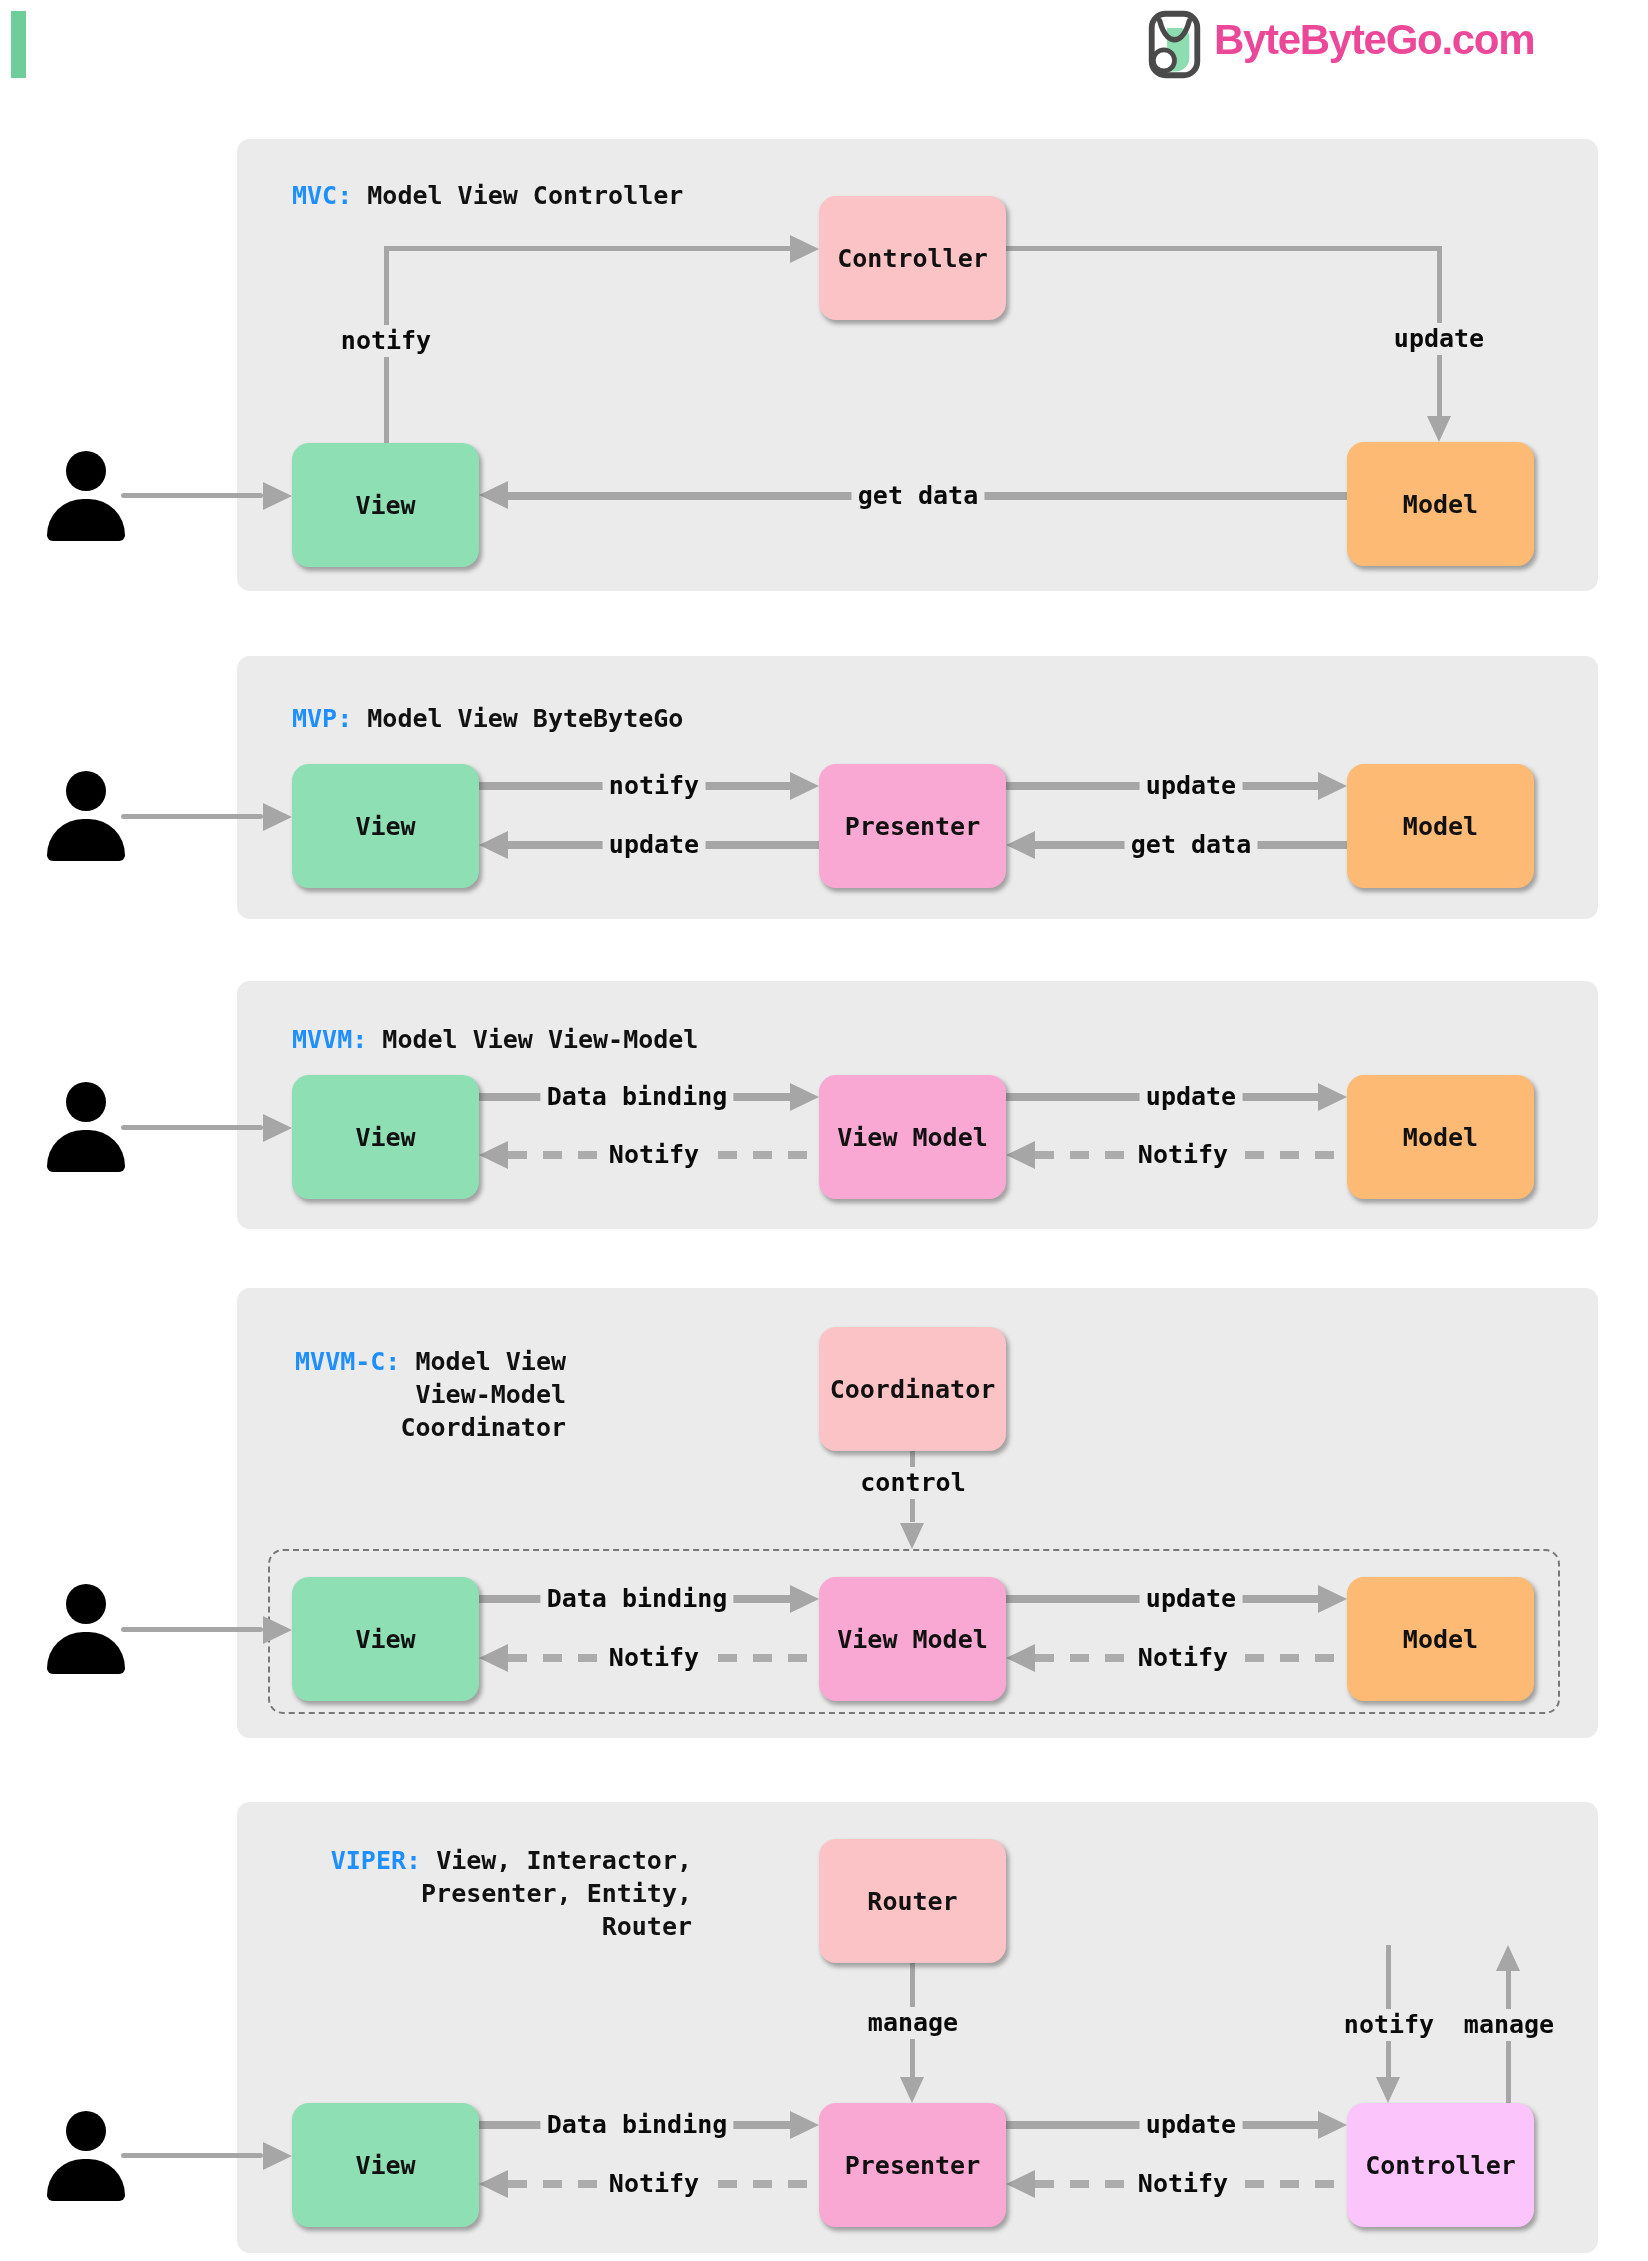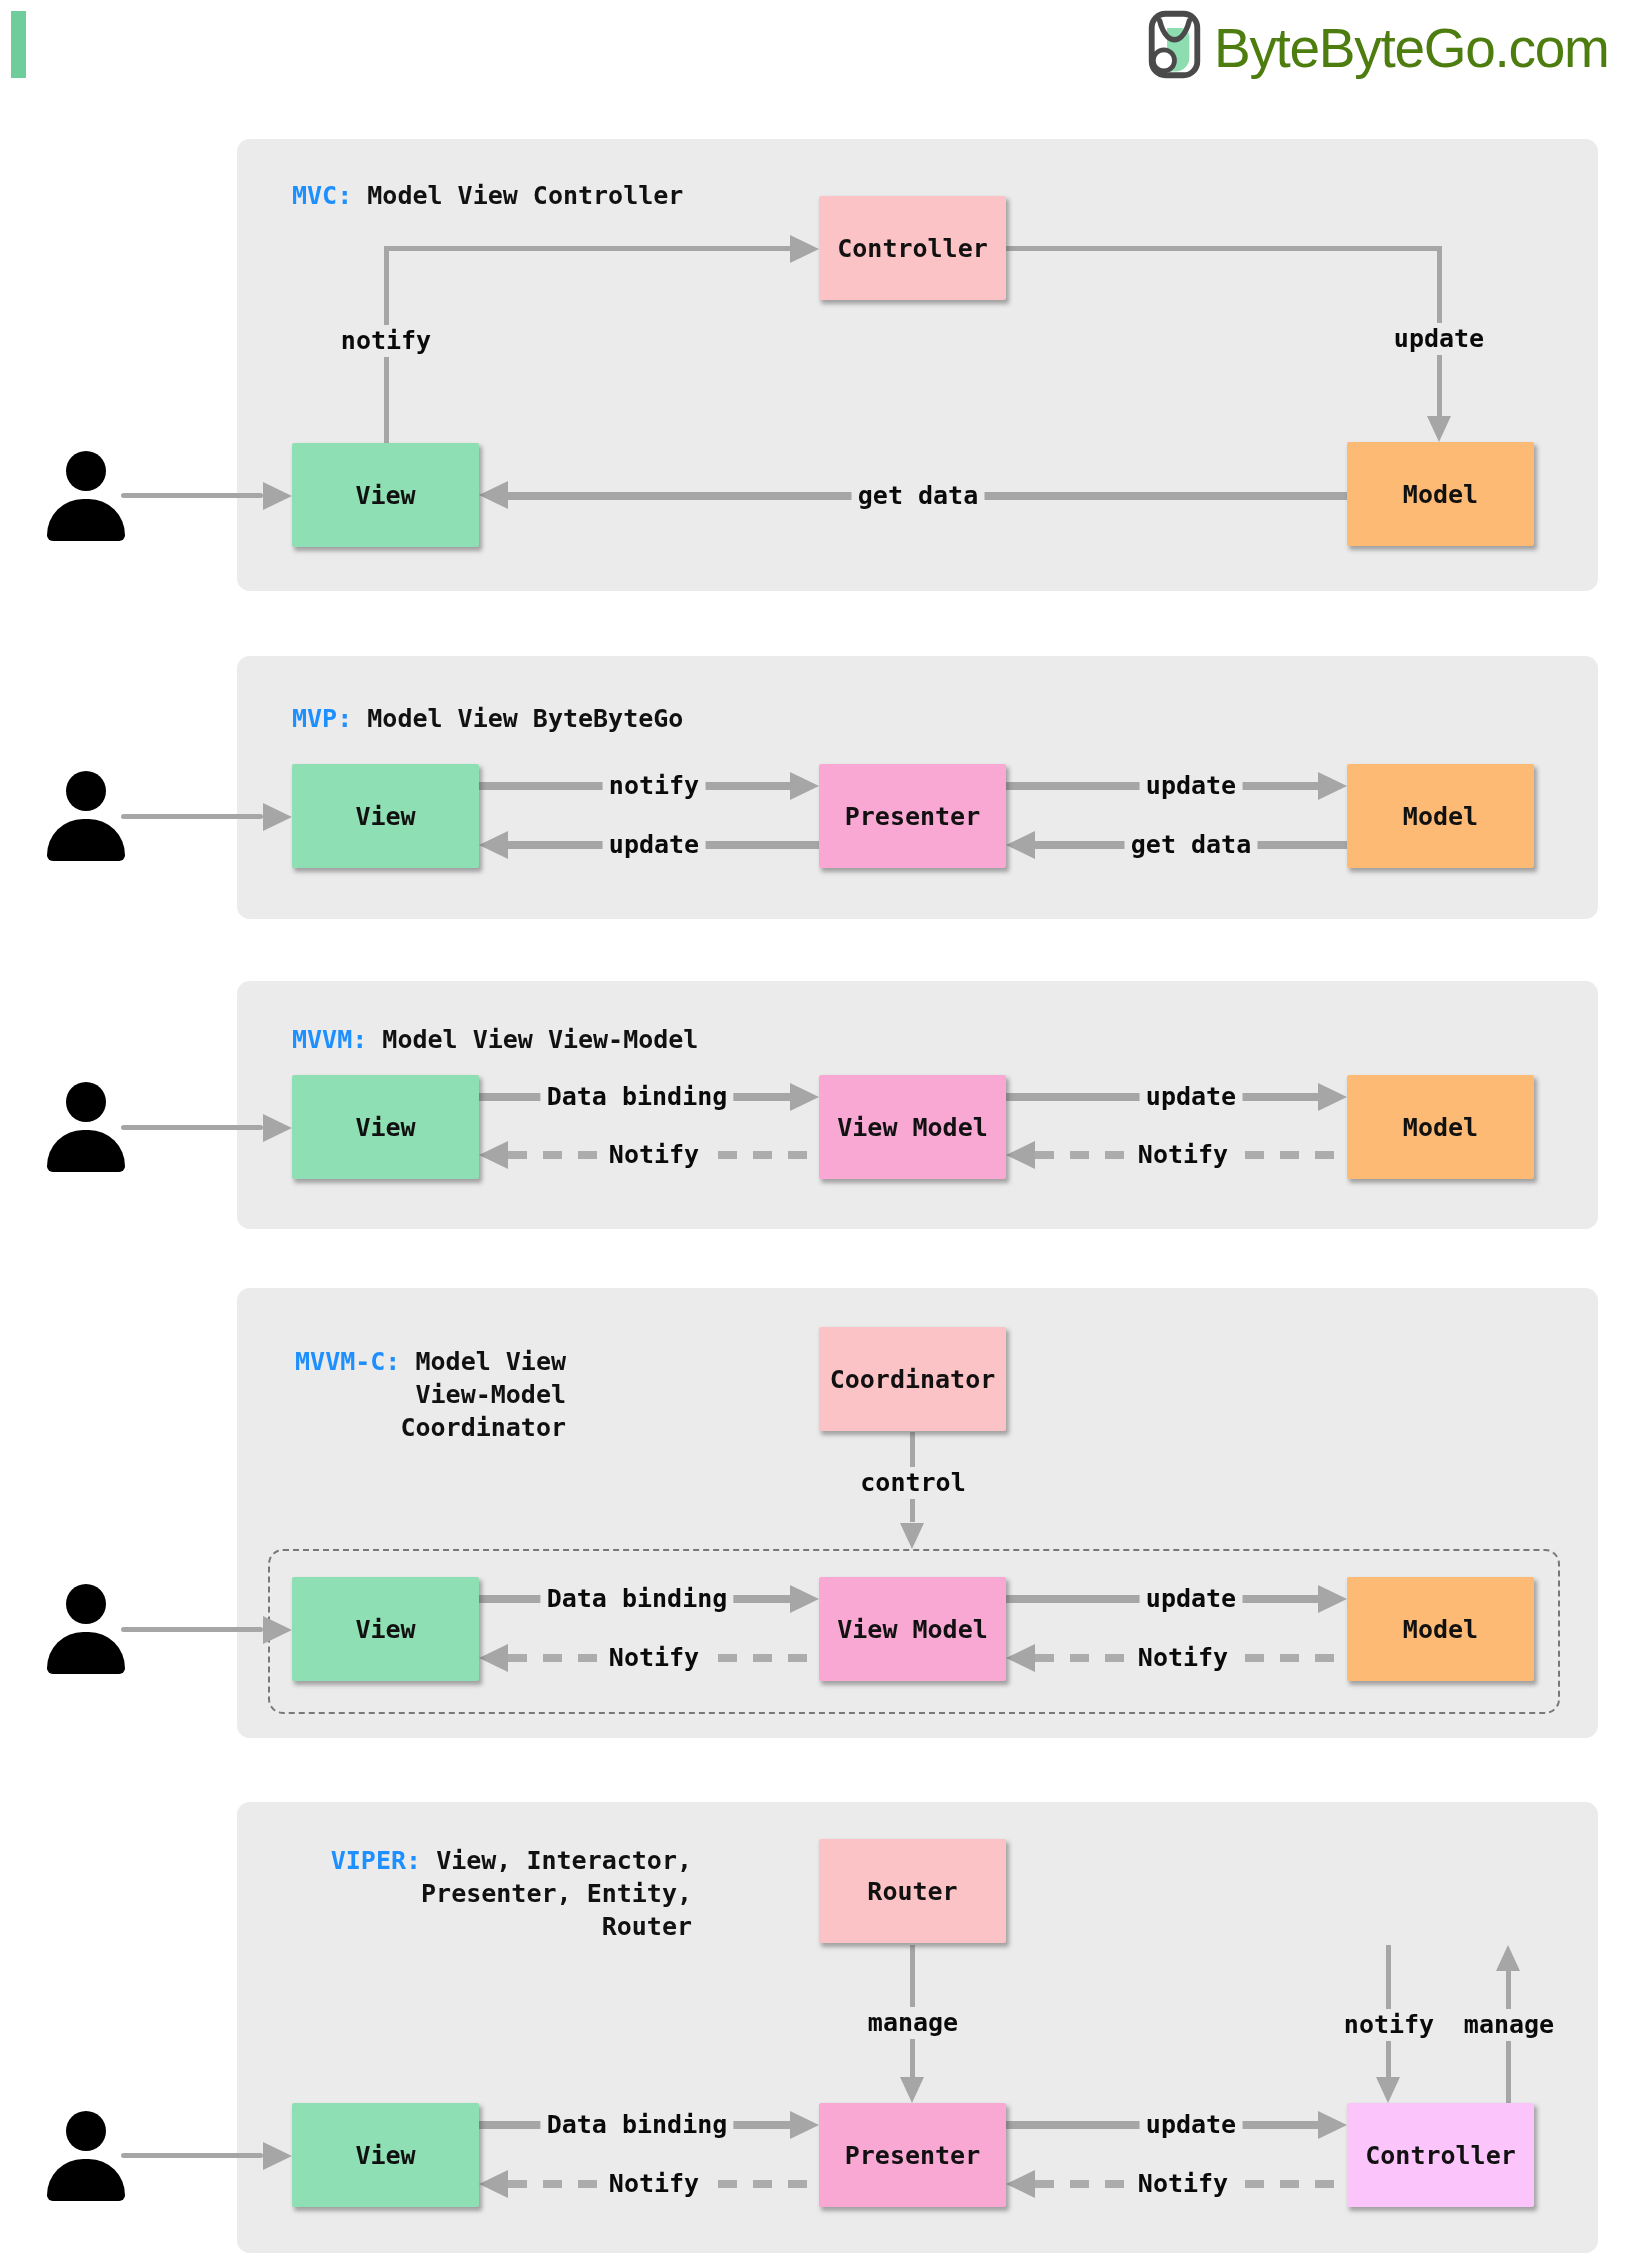--- a/index.html
+++ b/index.html
@@ -3,25 +3,25 @@
 <meta charset="utf-8">
 <style>
   html,body{margin:0;padding:0;background:#ffffff;}
   #page{position:relative;width:1649px;height:2261px;background:#ffffff;overflow:hidden;
         font-family:"DejaVu Sans Mono",monospace;}
   
   .accent-bar{position:absolute;left:10.7px;top:11.3px;width:15.8px;height:67px;background:#6FCD9B;}
   .page-title{position:absolute;left:39px;top:19px;font-family:"Liberation Sans",sans-serif;
               font-size:52px;font-weight:400;color:#000;letter-spacing:-0.6px;white-space:nowrap;}
   .brand-text{position:absolute;left:1214px;top:16.4px;font-family:"Liberation Sans",sans-serif;
-              font-size:55px;font-weight:400;color:#4d7c0f;letter-spacing:-1.3px;white-space:nowrap;}
+              font-size:42px;font-weight:700;color:#ec4899;letter-spacing:-1.3px;white-space:nowrap;}
   
   .panel{position:absolute;left:237px;width:1361px;background:#EBEBEB;border-radius:12.6px;}
   
-  .box{position:absolute;width:187px;height:104px;border-radius:2px;display:flex;align-items:center;
+  .box{position:absolute;width:187px;height:124px;border-radius:17px;display:flex;align-items:center;
        justify-content:center;font-weight:700;font-size:25px;color:#111;
        box-shadow:2.5px 3.2px 4.4px rgba(70,70,70,.45);white-space:nowrap;}
   .c-green{background:#8FDFB4}.c-pink{background:#FBC3C6}.c-purple{background:#fdba74}
   .c-yellow{background:#f9a8d4}.c-magenta{background:#FBC4FB}
   
   .hline{position:absolute;height:7.6px;background:#A6A6A6;}
   .hline8{position:absolute;height:5px;background:#A6A6A6;}
   .vline{position:absolute;width:5px;background:#A6A6A6;}
   .dash{position:absolute;height:7.6px;
         background:repeating-linear-gradient(90deg,#ACACAC 0 19px,transparent 19px 35px);}

